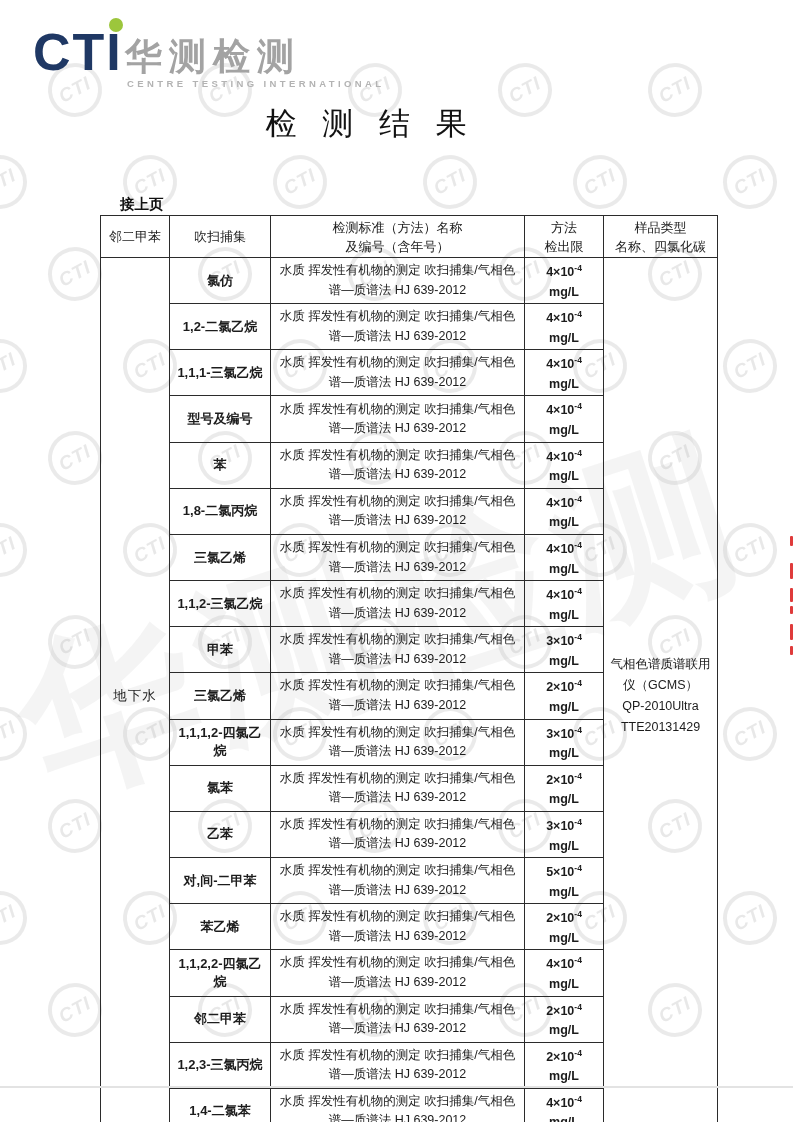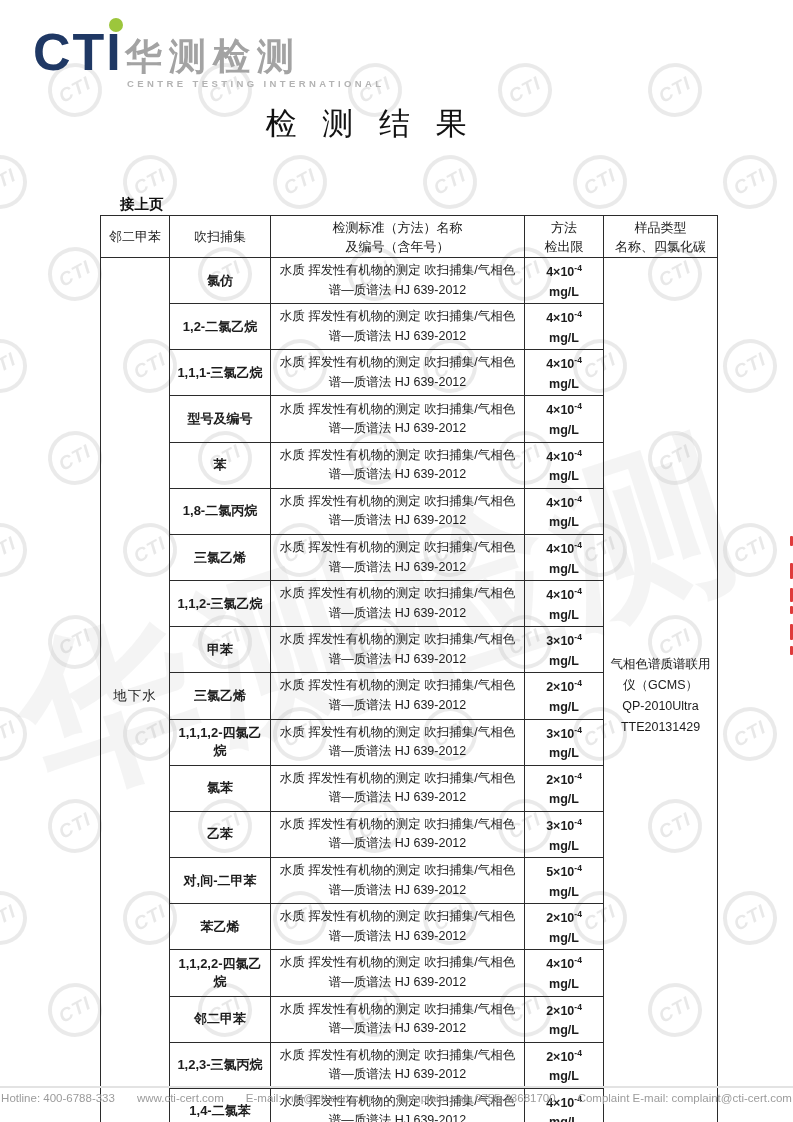--- a/index.html
+++ b/index.html
@@ -540,21 +540,14 @@
   <div>
       <div class="red-mark" style="top: 536px; height: 10px;"></div>
       <div class="red-mark" style="top: 563px; height: 16px;"></div>
       <div class="red-mark" style="top: 588px; height: 14px;"></div>
       <div class="red-mark" style="top: 606px; height: 8px;"></div>
       <div class="red-mark" style="top: 624px; height: 16px;"></div>
       <div class="red-mark" style="top: 646px; height: 9px;"></div>
     </div>
 
   <div class="footer-rule"></div>
-  <div class="footer-row">
-      <span>Hotline: 400-6788-333</span>
-      <span>www.cti-cert.com</span>
-      <span>E-mail: info@cti-cert.com</span>
-      <span>Complaint call: 0755-33681700</span>
-      <span>Complaint E-mail: complaint@cti-cert.com</span>
-    </div>
 
 </div>
 
 </body></html>

